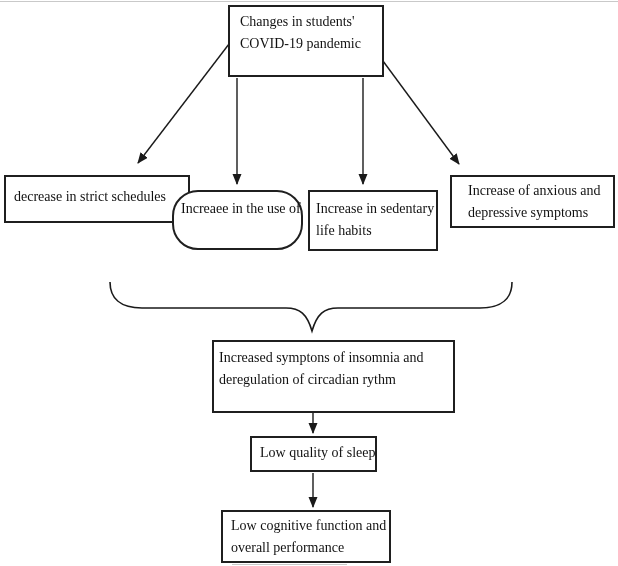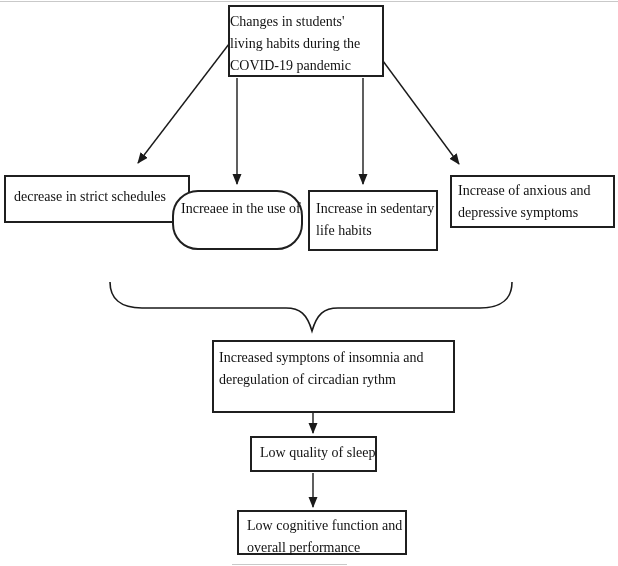--- a/index.html
+++ b/index.html
@@ -36,28 +36,28 @@
   .node .line {
     white-space: nowrap;
   }
   .edge-artifact {
     position: absolute;
     height: 1px;
     background: #c9c9c9;
     z-index: 0;
   }
   
-  #node-root       { left: 228px; top: 5px;   width: 156px; height: 72px; padding: 4px 0 0 0; }
+  #node-root       { left: 228px; top: 5px;   width: 156px; height: 72px; padding: 4px 0 0 10px; }
   #node-schedules  { left: 4px;   top: 175px; width: 186px; height: 48px; padding: 9px 0 0 8px; }
   #node-electronic { left: 172px; top: 190px; width: 131px; height: 60px; padding: 6px 0 0 7px; border-radius: 26px; }
   #node-sedentary  { left: 308px; top: 190px; width: 130px; height: 61px; padding: 6px 0 0 6px; }
-  #node-anxious    { left: 450px; top: 175px; width: 165px; height: 53px; padding: 3px 0 0 6px; }
+  #node-anxious    { left: 450px; top: 175px; width: 165px; height: 53px; padding: 3px 0 0 16px; }
   #node-insomnia   { left: 212px; top: 340px; width: 243px; height: 73px; padding: 5px 0 0 5px; }
   #node-sleep      { left: 250px; top: 436px; width: 127px; height: 36px; padding: 4px 0 8px 8px; }
-  #node-cognitive  { left: 237px; top: 510px; width: 170px; height: 45px; padding: 3px 6px 0 8px; }
+  #node-cognitive  { left: 221px; top: 510px; width: 170px; height: 53px; padding: 3px 6px 0 8px; }
 </style>
 </head>
 <body>
 
 <div id="canvas">
 
   <div class="edge-artifact" style="left:0; top:1px; width:618px;"></div>
   <div class="edge-artifact" style="left:232px; top:564px; width:115px;"></div>
 
   <svg id="edges" viewBox="0 0 618 566" xmlns="http://www.w3.org/2000/svg">
@@ -71,21 +71,20 @@
     <line x1="363" y1="78" x2="363" y2="184" stroke="#1a1a1a" stroke-width="1.4" marker-end="url(#arrowhead)"></line>
     <line x1="383" y1="61" x2="459" y2="164" stroke="#1a1a1a" stroke-width="1.4" marker-end="url(#arrowhead)"></line>
     <path d="M 110 282 C 110 298, 120 308, 142 308 L 286 308 C 300 308, 307 314, 312 331
              C 317 314, 324 308, 338 308 L 480 308 C 502 308, 512 298, 512 282" fill="none" stroke="#1a1a1a" stroke-width="1.6"></path>
     <line x1="313" y1="398" x2="313" y2="433" stroke="#1a1a1a" stroke-width="1.4" marker-end="url(#arrowhead)"></line>
     <line x1="313" y1="473" x2="313" y2="507" stroke="#1a1a1a" stroke-width="1.4" marker-end="url(#arrowhead)"></line>
   </svg>
 
   <div class="node" id="node-root">
     <div class="line">Changes in students'</div>
-    <div class="line">living habits during the</div>
     <div class="line">COVID-19 pandemic</div>
   </div>
 
   <div class="node" id="node-schedules">
     <div class="line">decrease in strict schedules</div>
   </div>
 
   <div class="node" id="node-electronic">
     <div class="line">Increaee in the use of</div>
   </div>

